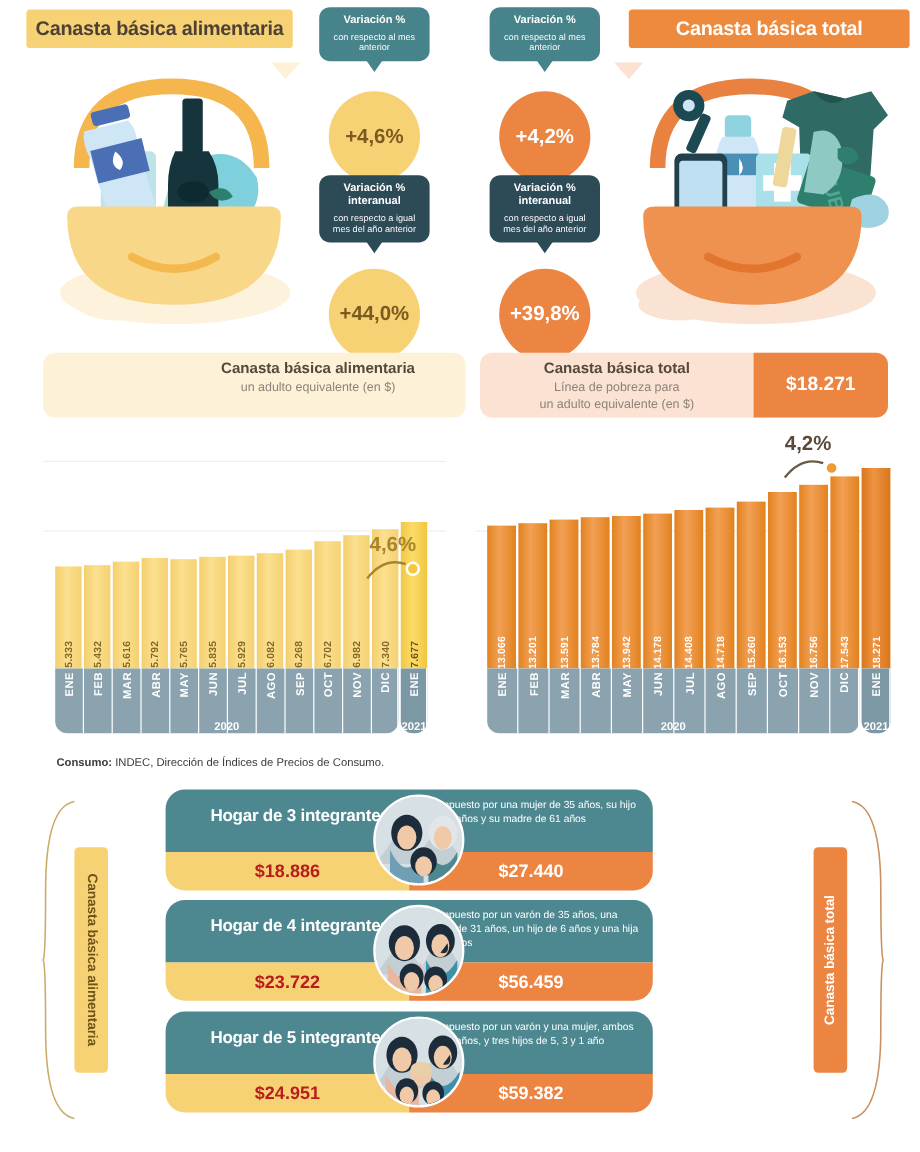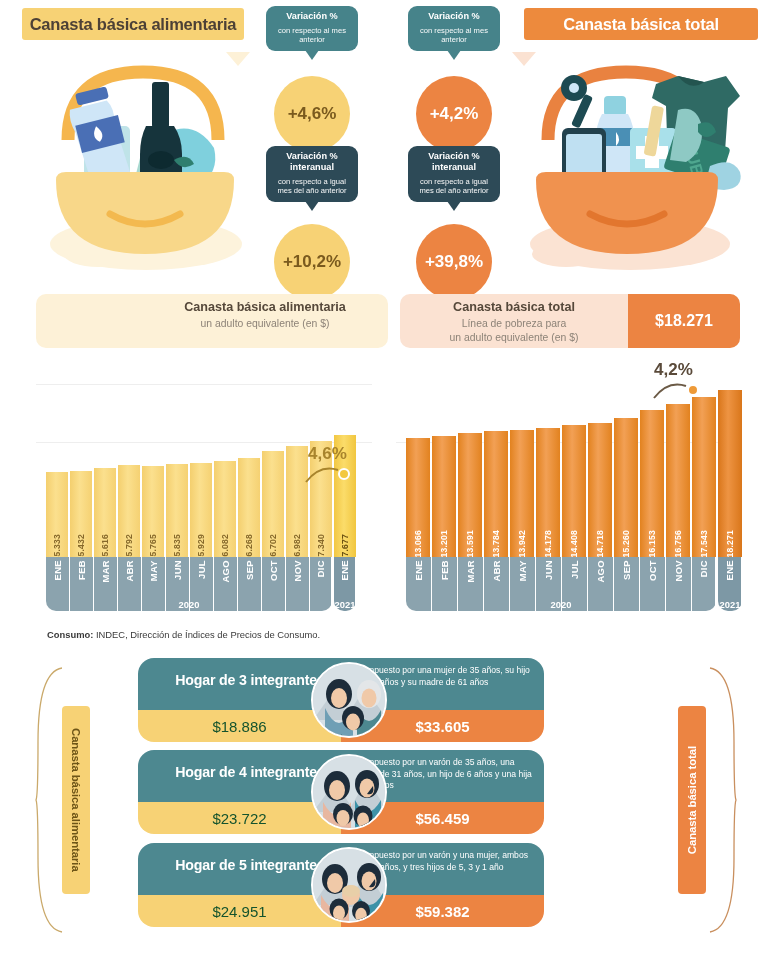--- a/index.html
+++ b/index.html
@@ -185,21 +185,21 @@
 
   .hh-top {
     position: absolute; left: 0; top: 0; width: 100%; height: 52px;
     background: #4d8890; border-radius: 16px 16px 0 0;
   }
   .hh-bot { position: absolute; left: 0; top: 52px; width: 100%; height: 32px; }
   .hh-bot-l {
     position: absolute; left: 0; top: 0; width: 50%; height: 100%;
     background: #f7d275; border-radius: 0 0 0 16px;
     display: flex; align-items: center; justify-content: center;
-    font-size: 15px; font-weight: normal; color: #14532d;
+    font-size: 15px; font-weight: bold; color: #b91c1c;
   }
   .hh-bot-r {
     position: absolute; right: 0; top: 0; width: 50%; height: 100%;
     background: #ec8442; border-radius: 0 0 16px 0;
     display: flex; align-items: center; justify-content: center;
     font-size: 15px; font-weight: bold; color: #ffffff;
   }
   .hh-label {
     position: absolute; left: 14px; top: 14px; width: 196px;
     font-size: 14.2px; font-weight: bold; color: #ffffff;
@@ -321,21 +321,21 @@
 <div class="bubble b-teal" id="bub-l1">
   <div class="b-title">Variación %</div>
   <div class="b-sub">con respecto al mes anterior</div>
 </div>
 <div class="circle c-yellow" id="cir-l1">+4,6%</div>
 
 <div class="bubble b-dark" id="bub-l2">
   <div class="b-title">Variación % interanual</div>
   <div class="b-sub">con respecto a igual mes del año anterior</div>
 </div>
-<div class="circle c-yellow" id="cir-l2">+10,2%</div>
+<div class="circle c-yellow" id="cir-l2">+44,0%</div>
 
 <div class="bubble b-teal" id="bub-r1">
   <div class="b-title">Variación %</div>
   <div class="b-sub">con respecto al mes anterior</div>
 </div>
 <div class="circle c-orange" id="cir-r1">+4,2%</div>
 
 <div class="bubble b-dark" id="bub-r2">
   <div class="b-title">Variación % interanual</div>
   <div class="b-sub">con respecto a igual mes del año anterior</div>
@@ -612,21 +612,21 @@
 <div id="source">
   <b>Consumo:</b><span> INDEC, Dirección de Índices de Precios de Consumo.</span>
 </div>
 
 <div class="hh-row" id="hh-0">
   <div class="hh-top"></div>
   <div class="hh-label">Hogar de 3 integrantes</div>
   <div class="hh-desc">Compuesto por una mujer de 35 años, su hijo de 18 años y su madre de 61 años</div>
   <div class="hh-bot">
     <div class="hh-bot-l">$18.886</div>
-    <div class="hh-bot-r">$33.605</div>
+    <div class="hh-bot-r">$27.440</div>
   </div>
   <div class="hh-photo">
     <svg width="76" height="76" viewBox="0 0 76 76">
       <rect width="76" height="76" fill="#d7e0e5"></rect>
       <path d="M0 56 L20 28 L38 56 Z" fill="#c3ced5"></path>
       <path d="M30 58 L52 24 L76 58 Z" fill="#c3ced5"></path>
       <ellipse cx="26" cy="30" rx="13" ry="15" fill="#1d2c3a"></ellipse>
       <path d="M12 44 Q26 74 40 44 L40 76 L12 76 Z" fill="#6f9fb5"></path>
       <ellipse cx="26" cy="34" rx="8" ry="10" fill="#f0c9a8"></ellipse>
       <ellipse cx="56" cy="30" rx="12" ry="14" fill="#e3e6e8"></ellipse>

